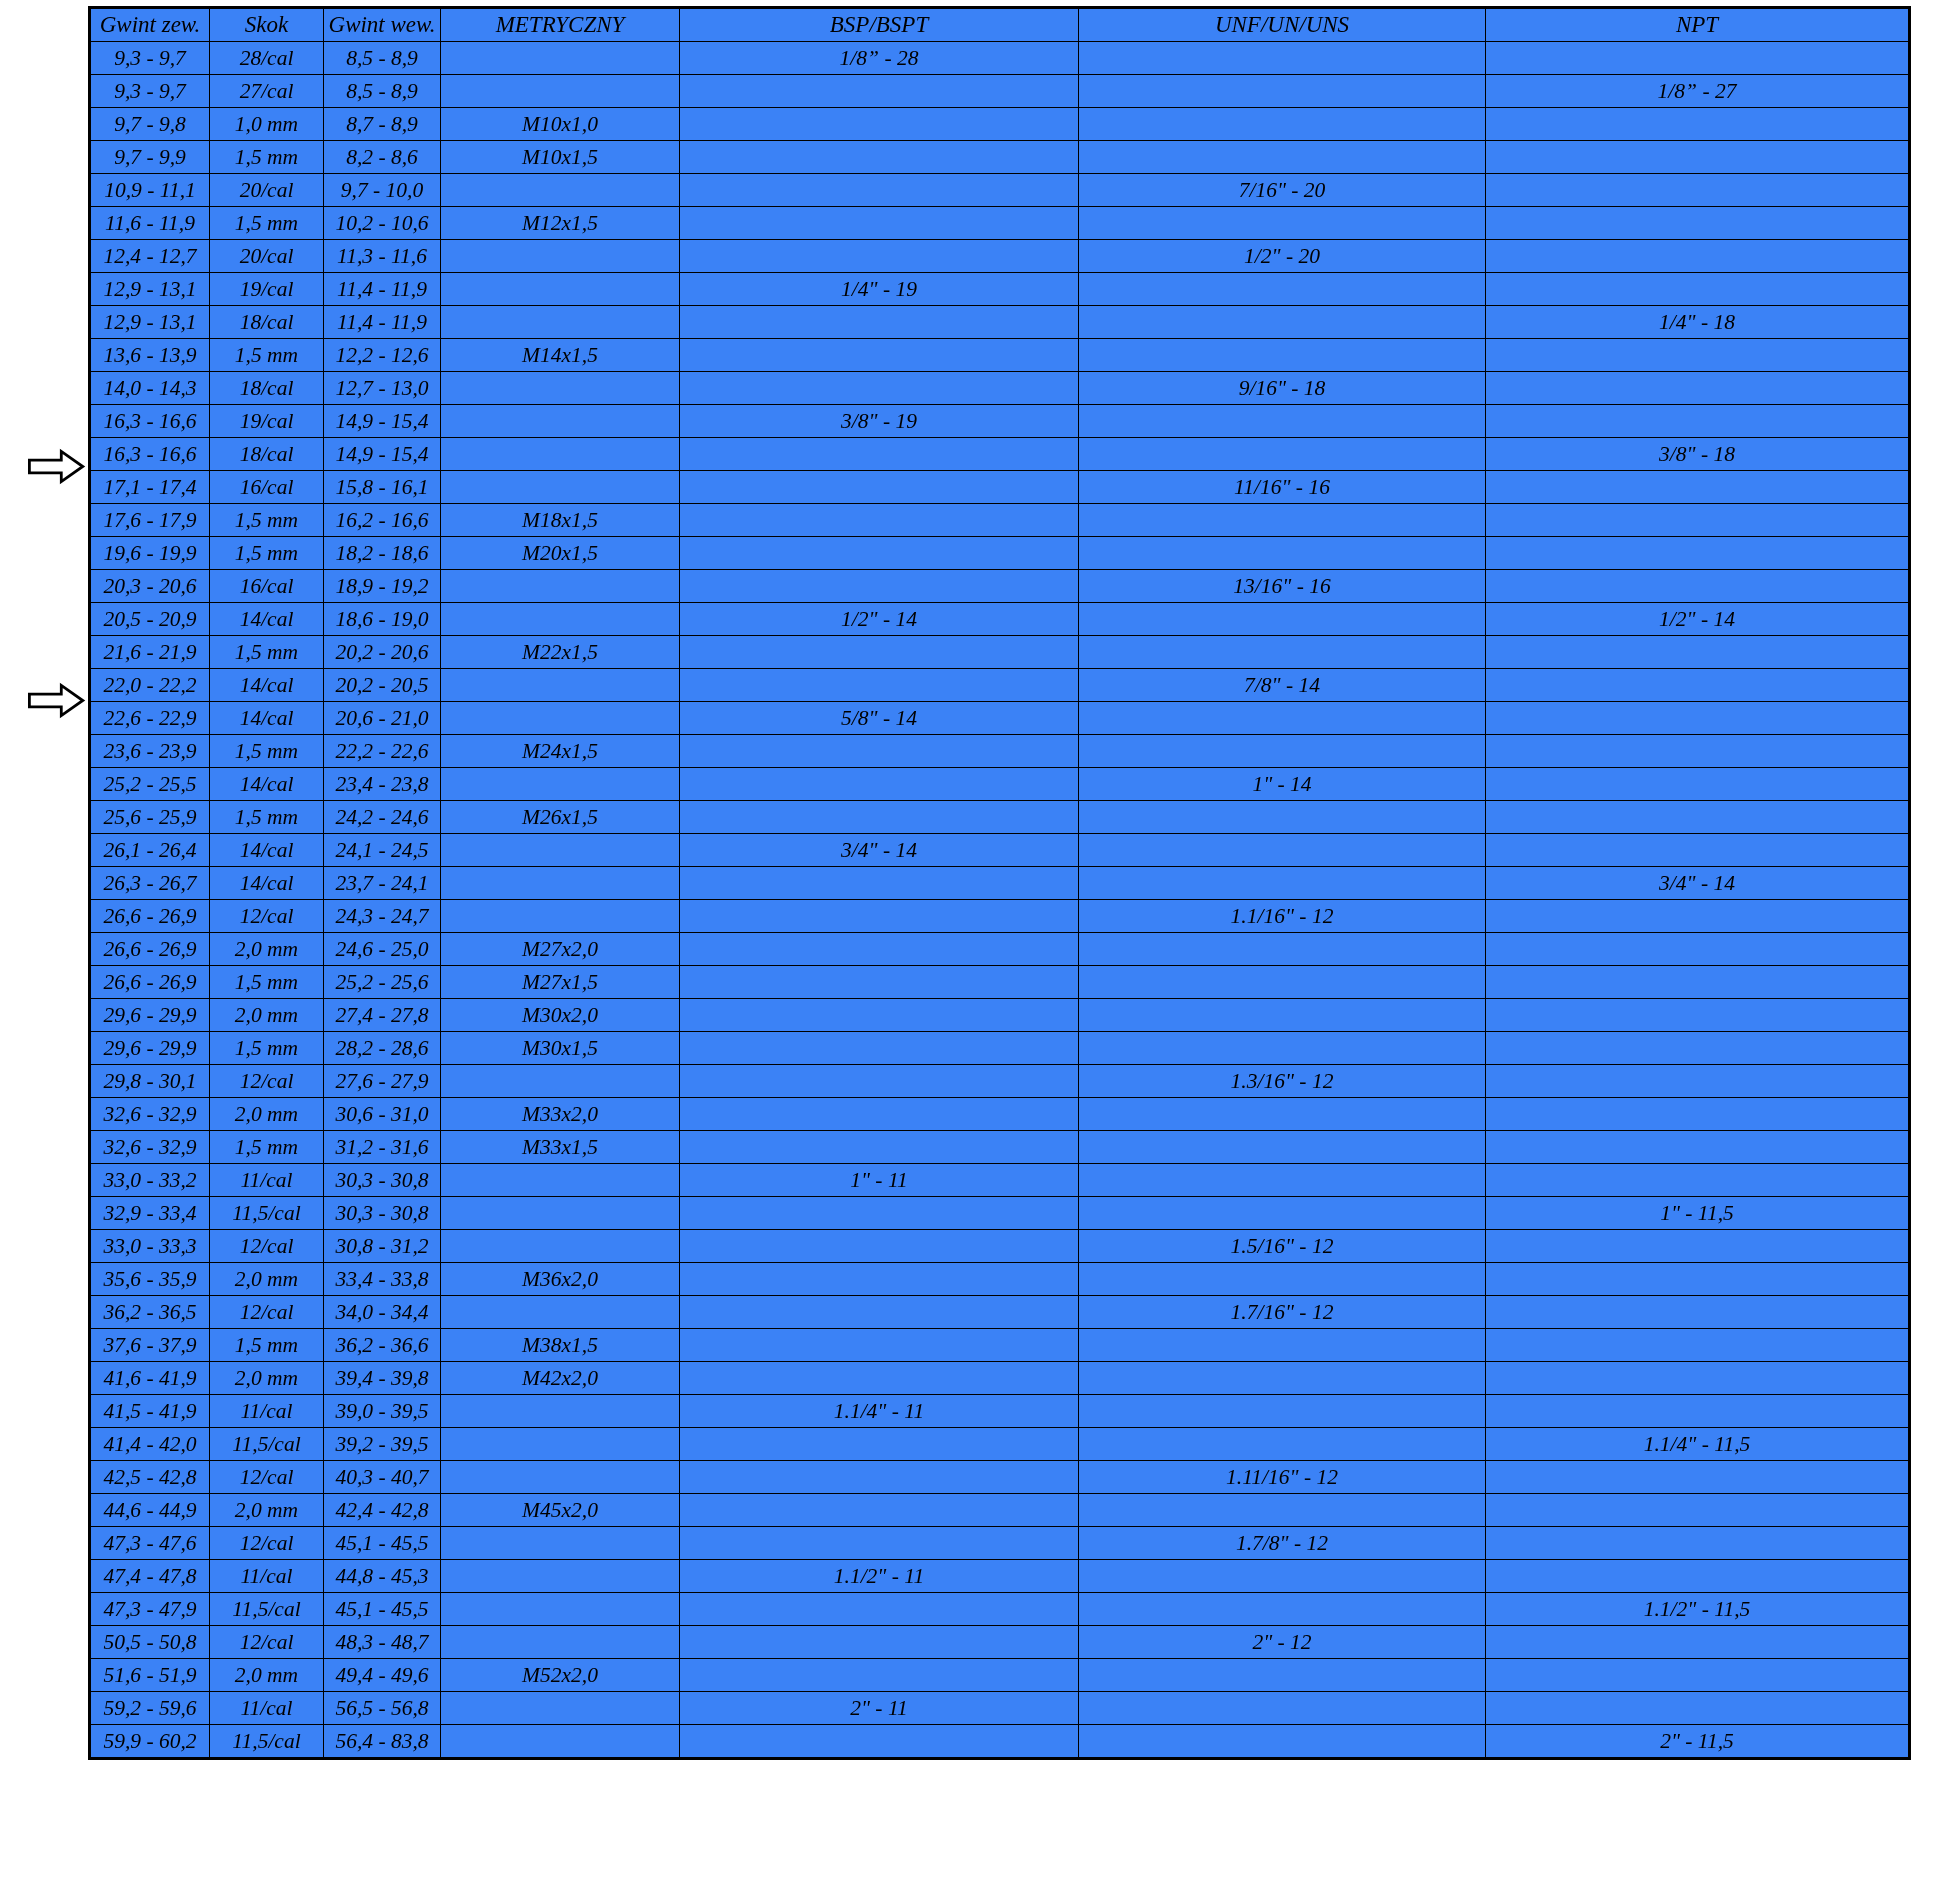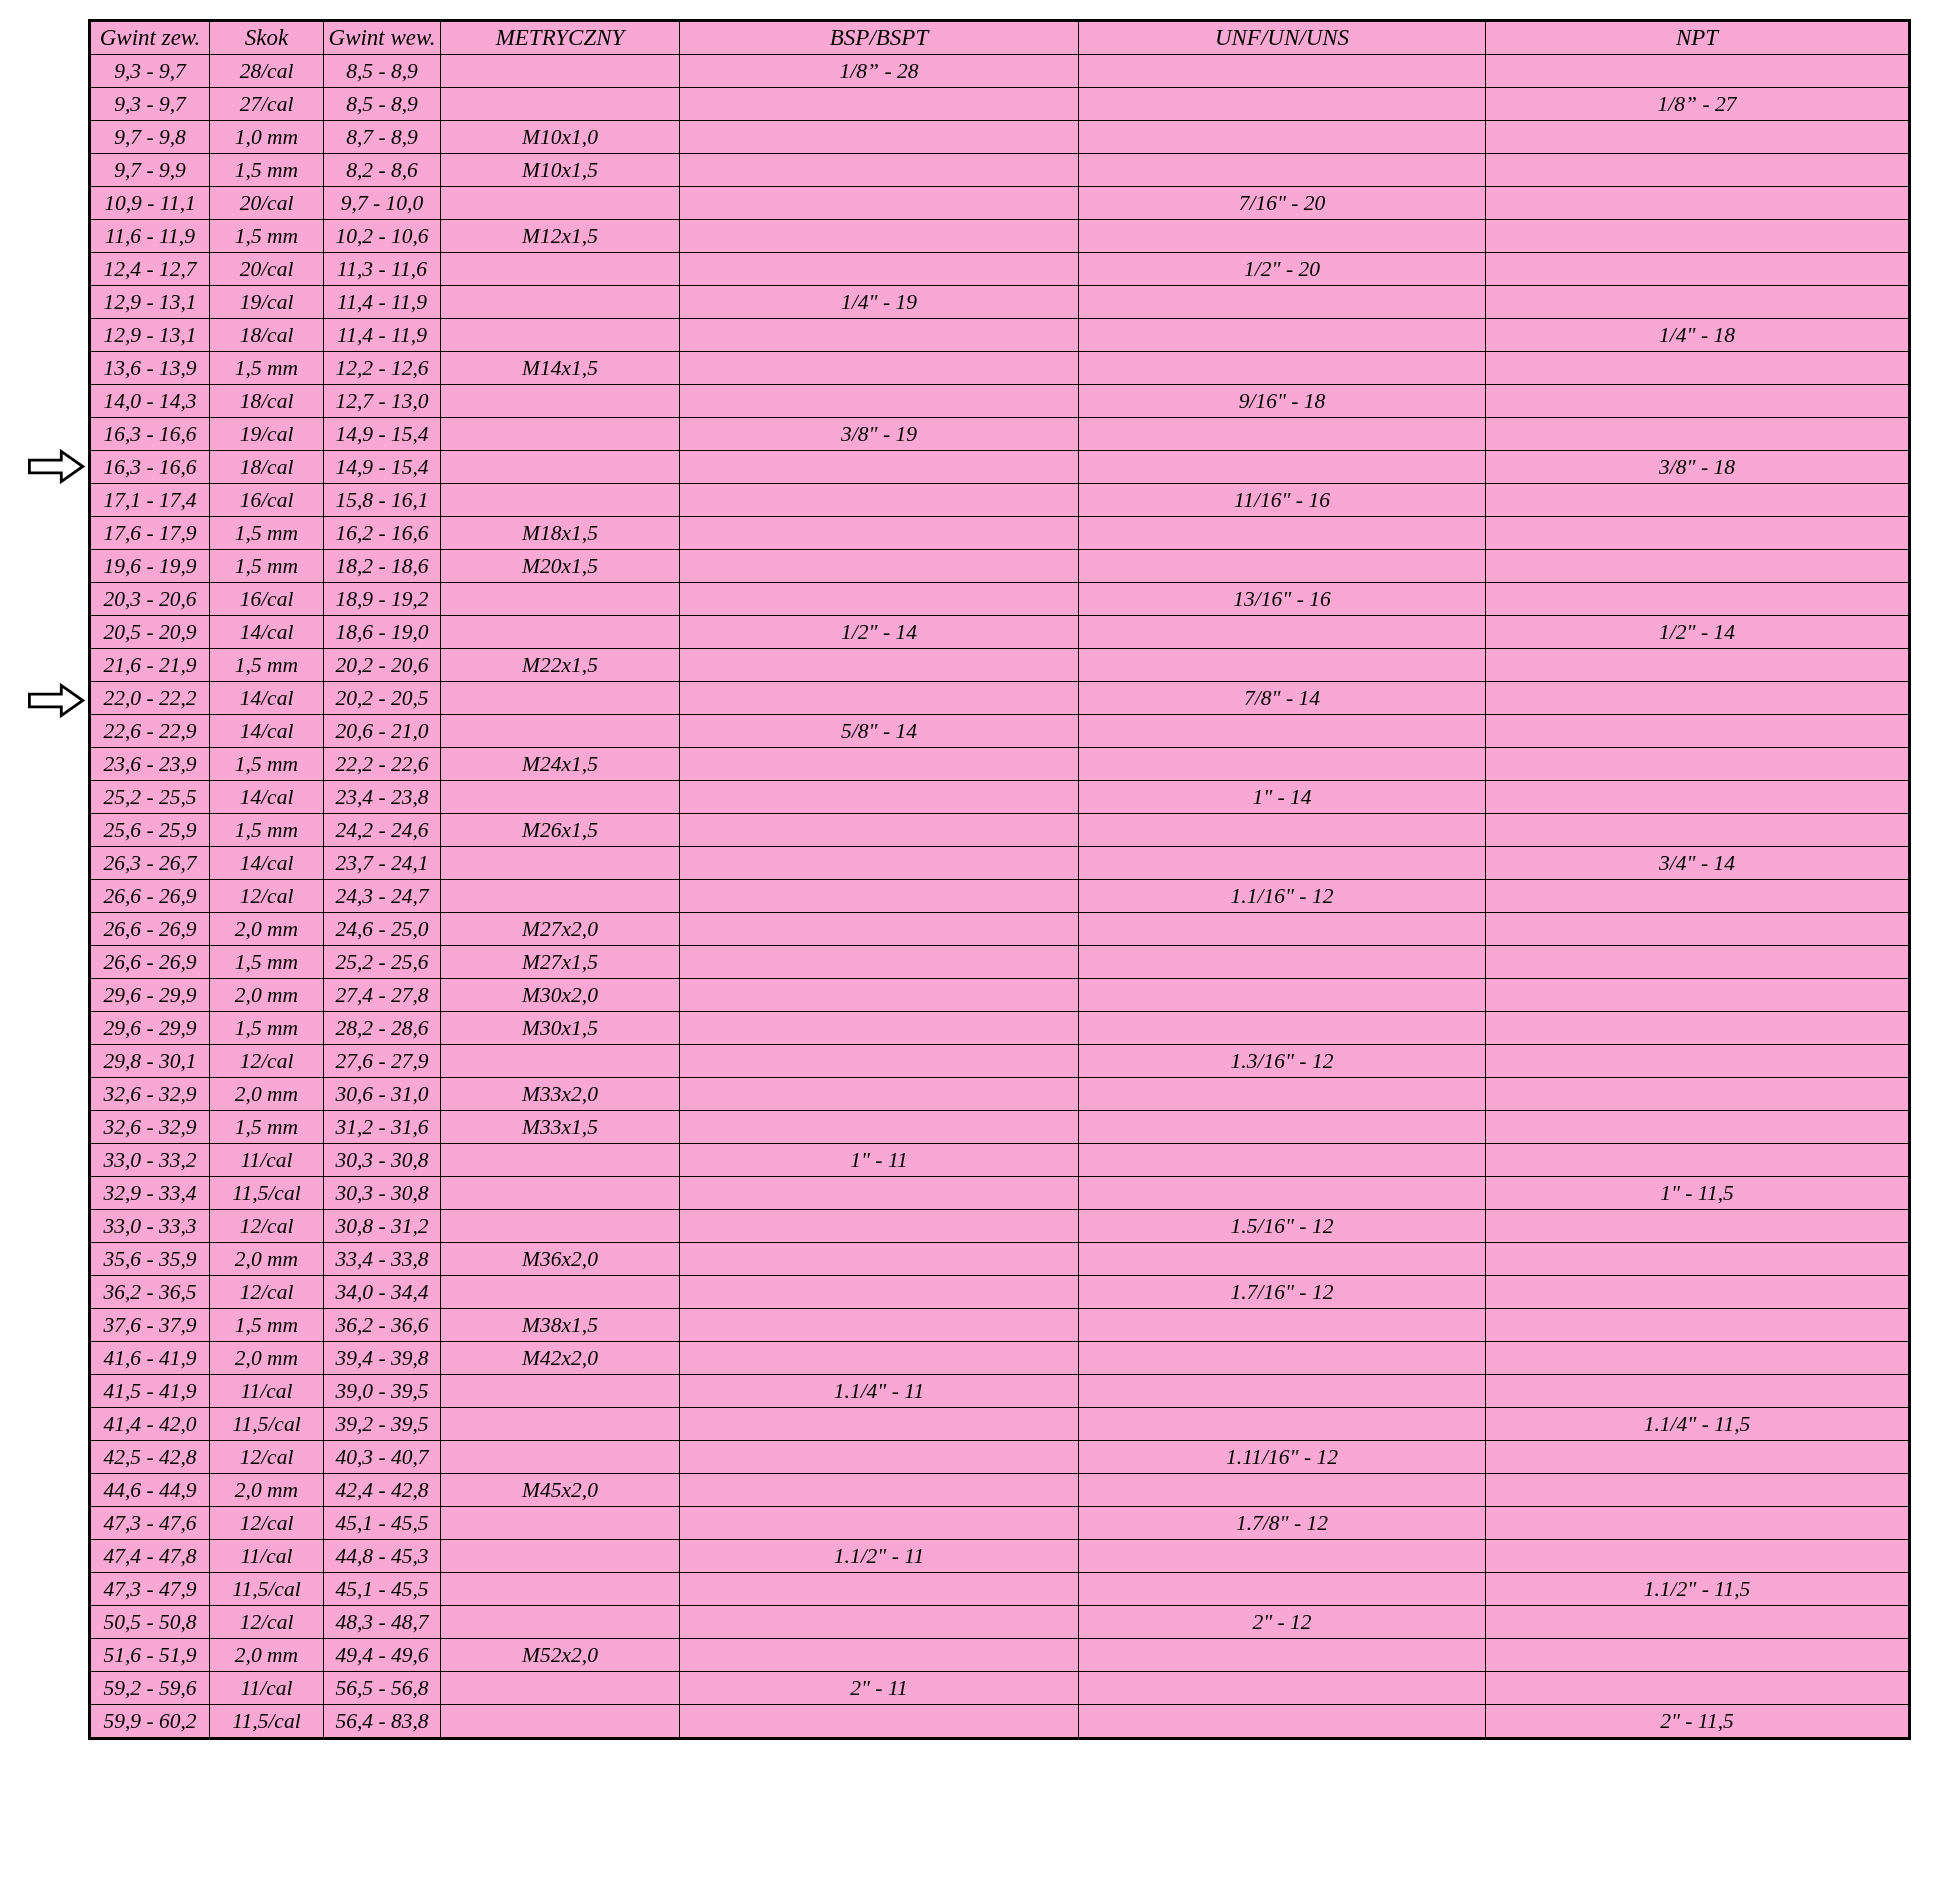--- a/index.html
+++ b/index.html
@@ -7,25 +7,25 @@
     width: 1935px;
     height: 1903px;
     background: #ffffff;
     position: relative;
     font-family: "Liberation Serif", serif;
     color: #000;
   }
   table[data-name="thread-size-table"] {
     position: absolute;
     left: 88px;
-    top: 19px;
+    top: 6px;
     width: 1820px;
     border-collapse: collapse;
     table-layout: fixed;
-    background: #f9a8d4;
+    background: #3b82f6;
     border: 3.2px solid #000;
   }
   th, td {
     border: 1.6px solid #000;
     text-align: center;
     vertical-align: middle;
     font-style: italic;
     font-weight: normal;
     font-size: 21.5px;
     height: 32px;
@@ -279,20 +279,29 @@
       <tr data-name="table-row">
         <td data-name="table-cell">25,6 - 25,9</td>
         <td data-name="table-cell">1,5 mm</td>
         <td data-name="table-cell">24,2 - 24,6</td>
         <td data-name="table-cell">M26x1,5</td>
         <td data-name="table-cell"></td>
         <td data-name="table-cell"></td>
         <td data-name="table-cell"></td>
       </tr>
       <tr data-name="table-row">
+        <td data-name="table-cell">26,1 - 26,4</td>
+        <td data-name="table-cell">14/cal</td>
+        <td data-name="table-cell">24,1 - 24,5</td>
+        <td data-name="table-cell"></td>
+        <td data-name="table-cell">3/4" - 14</td>
+        <td data-name="table-cell"></td>
+        <td data-name="table-cell"></td>
+      </tr>
+      <tr data-name="table-row">
         <td data-name="table-cell">26,3 - 26,7</td>
         <td data-name="table-cell">14/cal</td>
         <td data-name="table-cell">23,7 - 24,1</td>
         <td data-name="table-cell"></td>
         <td data-name="table-cell"></td>
         <td data-name="table-cell"></td>
         <td data-name="table-cell">3/4" - 14</td>
       </tr>
       <tr data-name="table-row">
         <td data-name="table-cell">26,6 - 26,9</td>

